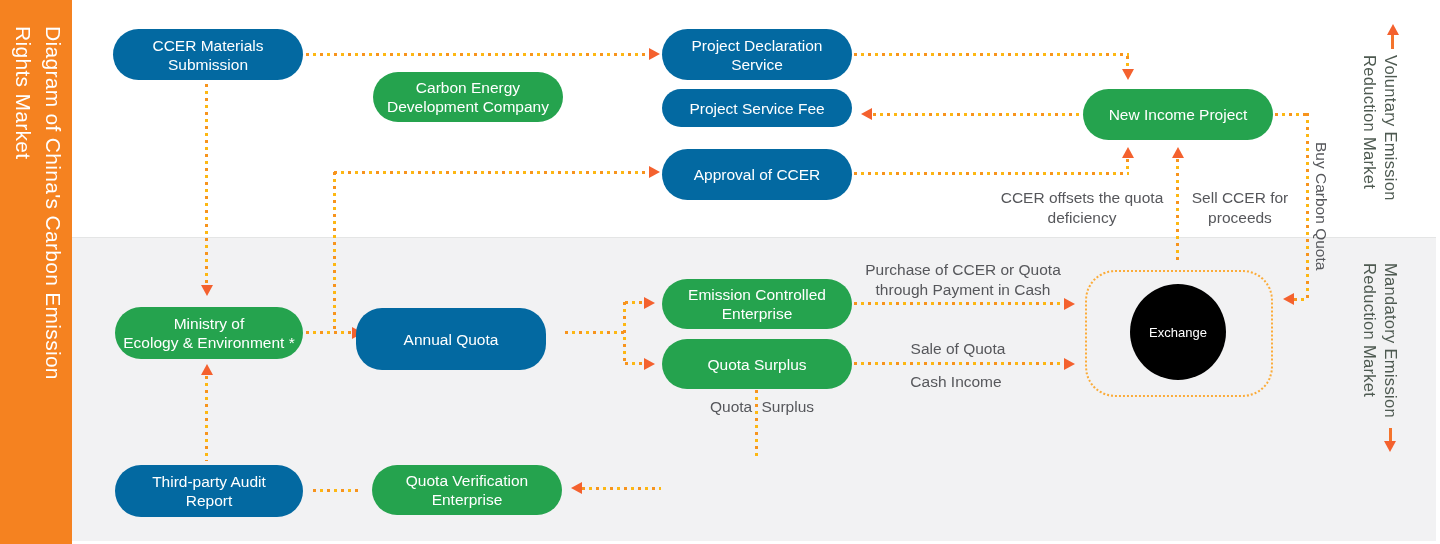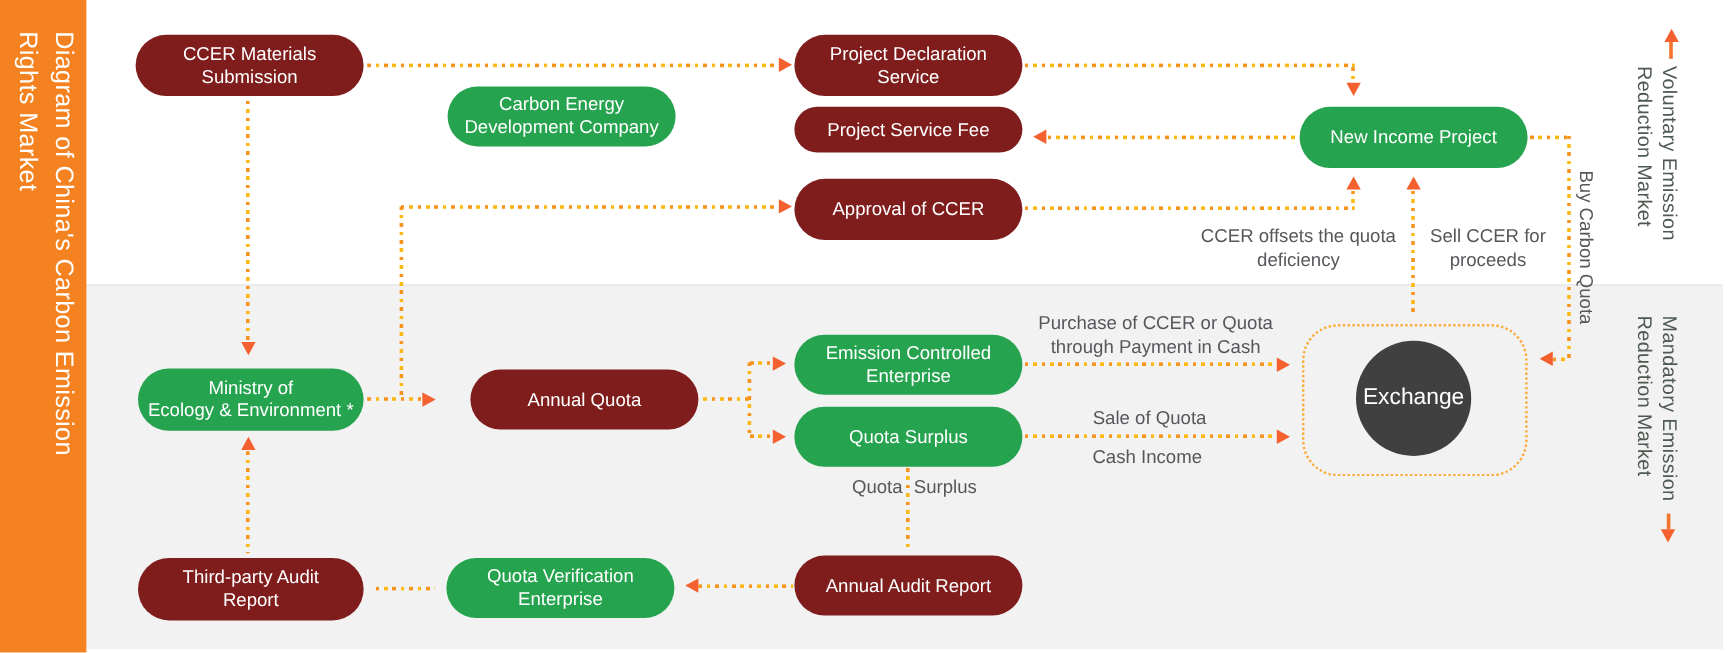--- a/index.html
+++ b/index.html
@@ -11,24 +11,24 @@
   .panel{position:absolute;left:72px;top:237px;width:1364px;height:303px;background:#F2F2F3;border-top:1px solid #E4E5E5;}
   
   .sidebar{position:absolute;left:0;top:0;width:72px;height:544px;background:#F58220;z-index:3;}
   .sidebar-title{position:absolute;left:0;top:26px;width:68px;height:505px;writing-mode:vertical-rl;
     color:#ffffff;font-size:21px;line-height:30px;letter-spacing:.3px;}
   .sidebar-title span{display:block;white-space:pre;}
   
   .node{position:absolute;display:flex;align-items:center;justify-content:center;text-align:center;
     color:#fff;border-radius:26px;font-size:15.5px;line-height:19px;white-space:pre-line;z-index:2;
     box-sizing:border-box;padding:0 4px;}
-  .orange{background:#7f1d1d;}
+  .orange{background:#0369a1;}
   .green{background:#25A34E;}
-  .circle{position:absolute;border-radius:50%;background:#404040;color:#fff;display:flex;
-    align-items:center;justify-content:center;font-size:19px;z-index:2;text-align:right;}
+  .circle{position:absolute;border-radius:50%;background:#000000;color:#fff;display:flex;
+    align-items:center;justify-content:center;font-size:13px;z-index:2;text-align:right;}
   .drect{position:absolute;border:2px dotted #FBAC3A;border-radius:30px;box-sizing:border-box;z-index:1;}
   
   .dl{position:absolute;z-index:1;}
   .dl.h{height:3px;background-image:repeating-linear-gradient(to right,
       #F7941D 0 3px,transparent 3px 7px,#FDB813 7px 10px,transparent 10px 14px);}
   .dl.v{width:3px;background-image:repeating-linear-gradient(to bottom,
       #F7941D 0 3px,transparent 3px 7px,#FDB813 7px 10px,transparent 10px 14px);}
   
   .ar{position:absolute;width:0;height:0;border:0 solid transparent;z-index:2;}
   .ar.r{border-top-width:6px;border-bottom-width:6px;border-left:11px solid #F4612E;}
@@ -119,25 +119,24 @@
 Submission</div>
   <div class="node orange" style="left:662px;top:29px;width:190px;height:51px">Project Declaration
 Service</div>
   <div class="node green" style="left:373px;top:72px;width:190px;height:50px">Carbon Energy
 Development Company</div>
   <div class="node orange" style="left:662px;top:89px;width:190px;height:38px">Project Service Fee</div>
   <div class="node green" style="left:1083px;top:89px;width:190px;height:51px">New Income Project</div>
   <div class="node orange" style="left:662px;top:149px;width:190px;height:51px">Approval of CCER</div>
   <div class="node green" style="left:115px;top:307px;width:188px;height:52px">Ministry of
 Ecology &amp; Environment *</div>
-  <div class="node orange" style="left:392px;top:308px;width:190px;height:50px">Annual Quota</div>
+  <div class="node orange" style="left:356px;top:308px;width:190px;height:62px">Annual Quota</div>
   <div class="node green" style="left:662px;top:279px;width:190px;height:50px">Emission Controlled
 Enterprise</div>
   <div class="node green" style="left:662px;top:339px;width:190px;height:50px">Quota Surplus</div>
-  <div class="node orange" style="left:662px;top:463px;width:190px;height:50px">Annual Audit Report</div>
   <div class="node orange" style="left:115px;top:465px;width:188px;height:52px">Third-party Audit
 Report</div>
   <div class="node green" style="left:372px;top:465px;width:190px;height:50px">Quota Verification
 Enterprise</div>
 
   <div class="drect" style="left:1085px;top:270px;width:188px;height:127px"></div>
   <div class="circle" style="left:1130px;top:284px;width:96px;height:96px">Exchange</div>
 
   <div class="ann" style="left:861px;top:260px;width:204px">Purchase of CCER or Quota
 through Payment in Cash</div>

